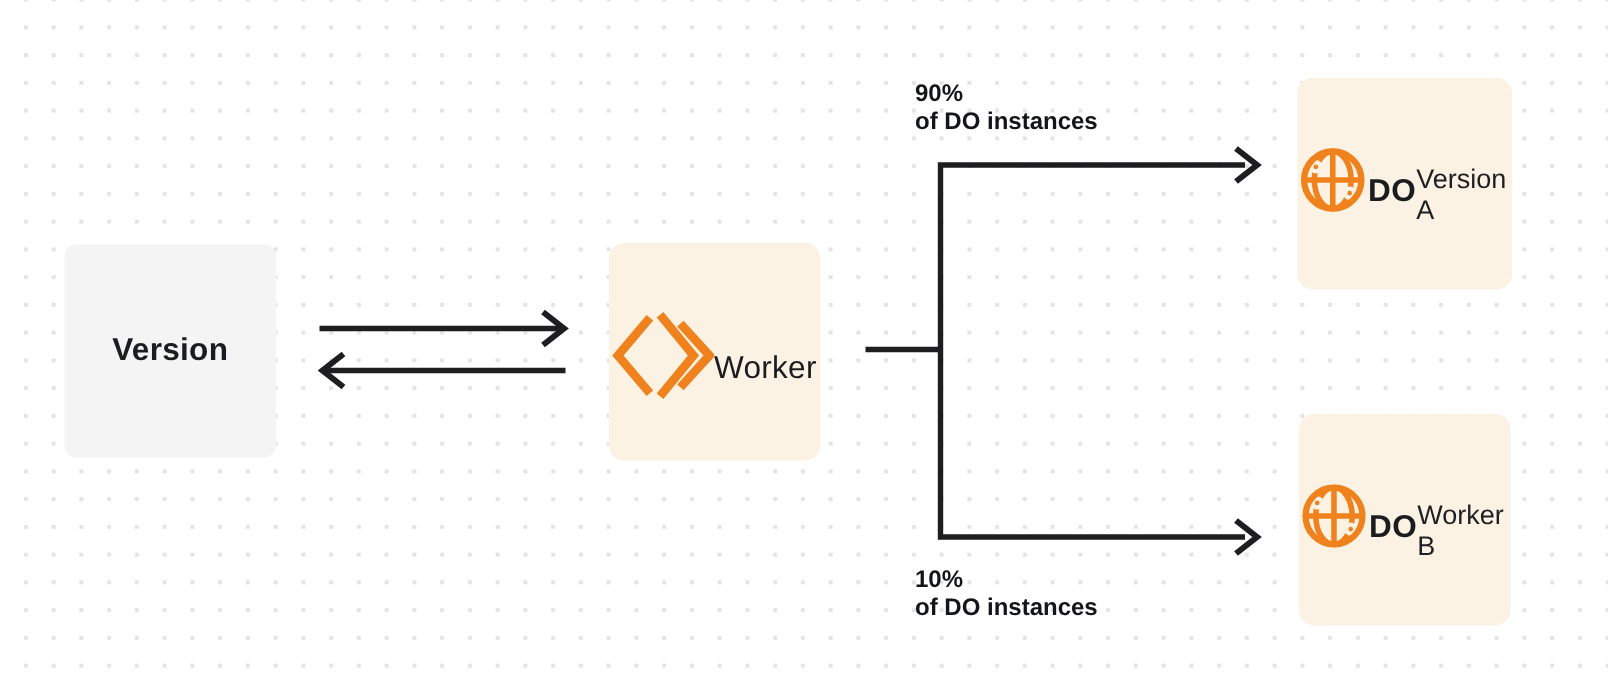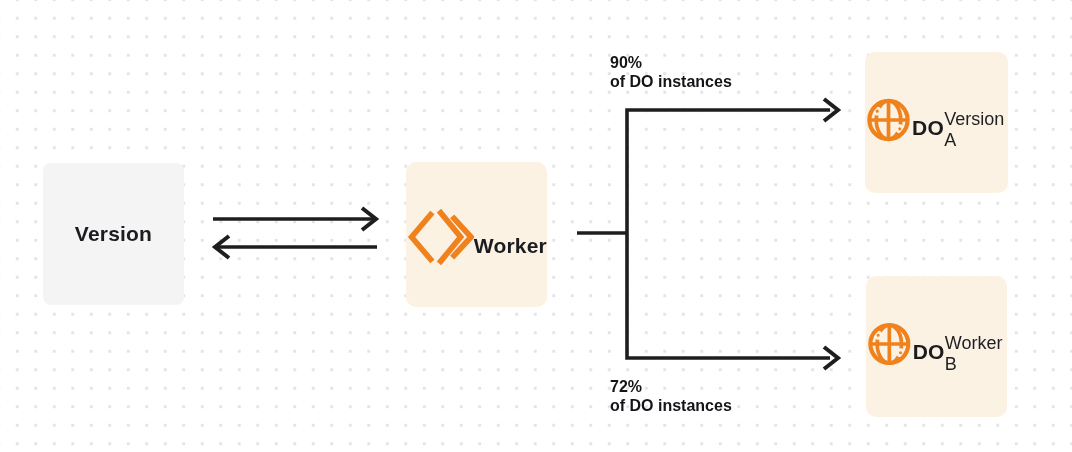--- a/index.html
+++ b/index.html
@@ -35,21 +35,21 @@
   }
   .node-client .node-label{font-size:21px;font-weight:700;letter-spacing:.2px;}
 
   .node-worker{
     left:406px;top:162px;width:141px;height:145px;
     background:var(--cream-box);border-radius:10px;
     justify-content:flex-start;padding-top:22px;
   }
   .worker-logo{width:70px;height:60px;margin-bottom:18px;}
   .worker-logo path{stroke:var(--accent-orange);stroke-width:6px;fill:none;stroke-linejoin:miter;}
-  .node-worker .node-label{font-size:21px;font-weight:700;letter-spacing:.2px;}
+  .node-worker .node-label{font-size:21px;font-weight:400;letter-spacing:.2px;}
 
   .node-do{
     width:141px;height:141px;
     background:var(--cream-box);border-radius:10px;
     justify-content:flex-start;padding-top:11px;
   }
   .node-do-a{left:865px;top:52px;width:143px;}
   .node-do-b{left:866px;top:276px;}
   .globe-icon{width:56px;height:56px;margin-bottom:16px;}
   .globe-icon .stroke{stroke:var(--accent-orange);fill:none;}
@@ -96,21 +96,21 @@
     </svg>
     <span class="node-label">Worker</span>
   </div>
 
   <div class="flow-label flow-label-top">
     <div>90%</div>
     <div>of DO instances</div>
   </div>
 
   <div class="flow-label flow-label-bottom">
-    <div>72%</div>
+    <div>10%</div>
     <div>of DO instances</div>
   </div>
 
   <div class="node node-do node-do-a">
     <svg class="globe-icon" viewBox="0 0 48 48">
       <path class="stroke" d="M4.5,24 H43.5" stroke-width="3.8"></path>
       <path class="stroke" d="M24,4.5 V43.5" stroke-width="3.8"></path>
       <path class="stroke" d="M24,4.5 A12.5,19.5 0 0 0 24,43.5" stroke-width="3.8"></path>
       <path class="stroke" d="M24,4.5 A12.5,19.5 0 0 1 24,43.5" stroke-width="3.8"></path>
       <circle class="dot" cx="12.5" cy="15" r="3.1"></circle>

